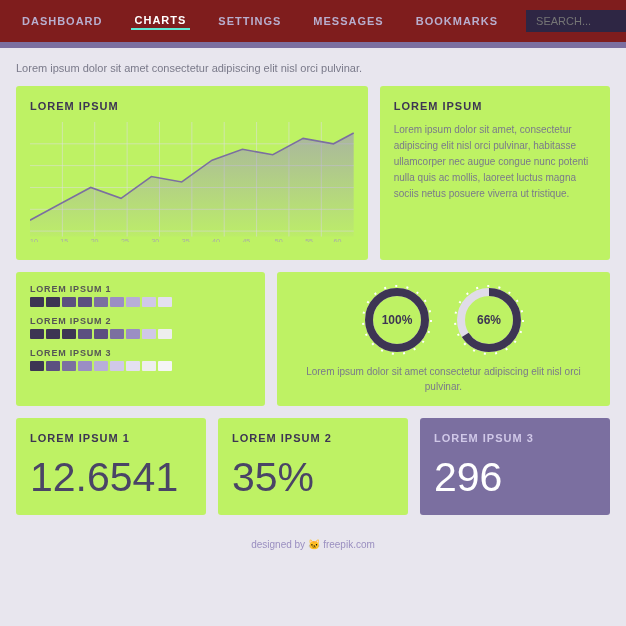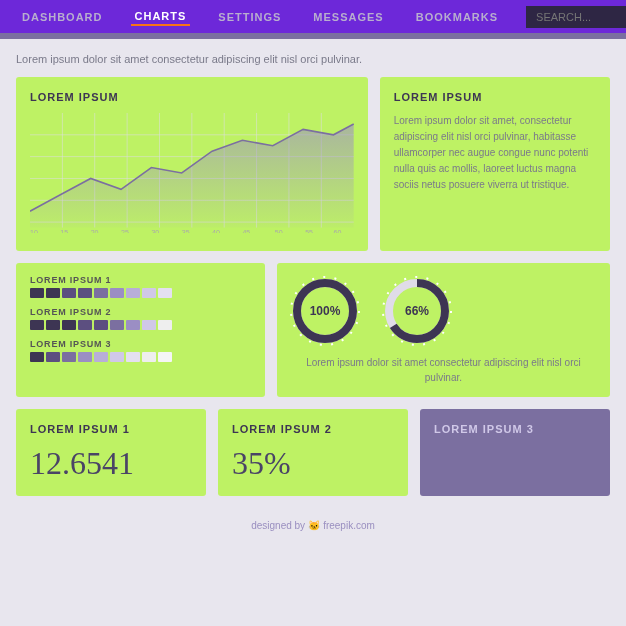--- a/index.html
+++ b/index.html
@@ -5,39 +5,39 @@
     * { box-sizing: border-box; margin: 0; padding: 0; }
     body {
       width: 626px;
       min-height: 626px;
       background: #e8e6ee;
       font-family: Arial, sans-serif;
     }
 
     
     nav {
-      background: #6d28d9;
+      background: #7f1d1d;
       display: flex;
       align-items: center;
       padding: 0 18px;
-      height: 33px;
+      height: 42px;
     }
     .nav-item {
       color: #b8aece;
       font-size: 11px;
       font-weight: 600;
       letter-spacing: 1px;
       text-transform: uppercase;
       margin-right: 24px;
       cursor: pointer;
       padding: 2px 4px;
     }
     .nav-item.active {
       color: #fff;
-      border-bottom: 2px solid #f97316;
+      border-bottom: 2px solid #5eead4;
     }
     .nav-search {
       margin-left: auto;
       background: #2e2644;
       border: none;
       color: #9a8fc0;
       font-size: 11px;
       padding: 5px 10px;
       width: 110px;
       outline: none;
@@ -140,20 +140,21 @@
       border-radius: 1px;
     }
 
     .donut-card {
       flex: 1.4;
       padding: 12px;
     }
 
     .donut-row {
       display: flex;
+      justify-content: center;
       gap: 20px;
       margin-bottom: 8px;
     }
 
     .donut-wrap {
       display: flex;
       flex-direction: column;
       align-items: center;
     }
 
@@ -170,25 +171,24 @@
       gap: 12px;
     }
 
     .stat-card {
       flex: 1;
       padding: 14px;
       min-height: 80px;
     }
 
     .stat-value {
-      font-size: 32px;
+      font-size: 41px;
       font-weight: 300;
       color: #4a4466;
       margin-top: 6px;
-      font-family: Liberation Serif, serif;
     }
 
     .stat-card.purple-bg {
       background: #7b6fa0;
     }
 
     .stat-card.purple-bg .card-title {
       color: #d0c8e8;
     }
 
@@ -352,17 +352,18 @@
     <div class="card stat-card">
       <div class="card-title">LOREM IPSUM 1</div>
       <div class="stat-value">12.6541</div>
     </div>
     <div class="card stat-card">
       <div class="card-title">LOREM IPSUM 2</div>
       <div class="stat-value">35%</div>
     </div>
     <div class="card stat-card purple-bg">
       <div class="card-title">LOREM IPSUM 3</div>
+      <div class="stat-value">296</div>
     </div>
   </div>
 </div>
 
 <div class="footer">designed by 🐱 freepik.com</div>
 
 </body></html>

